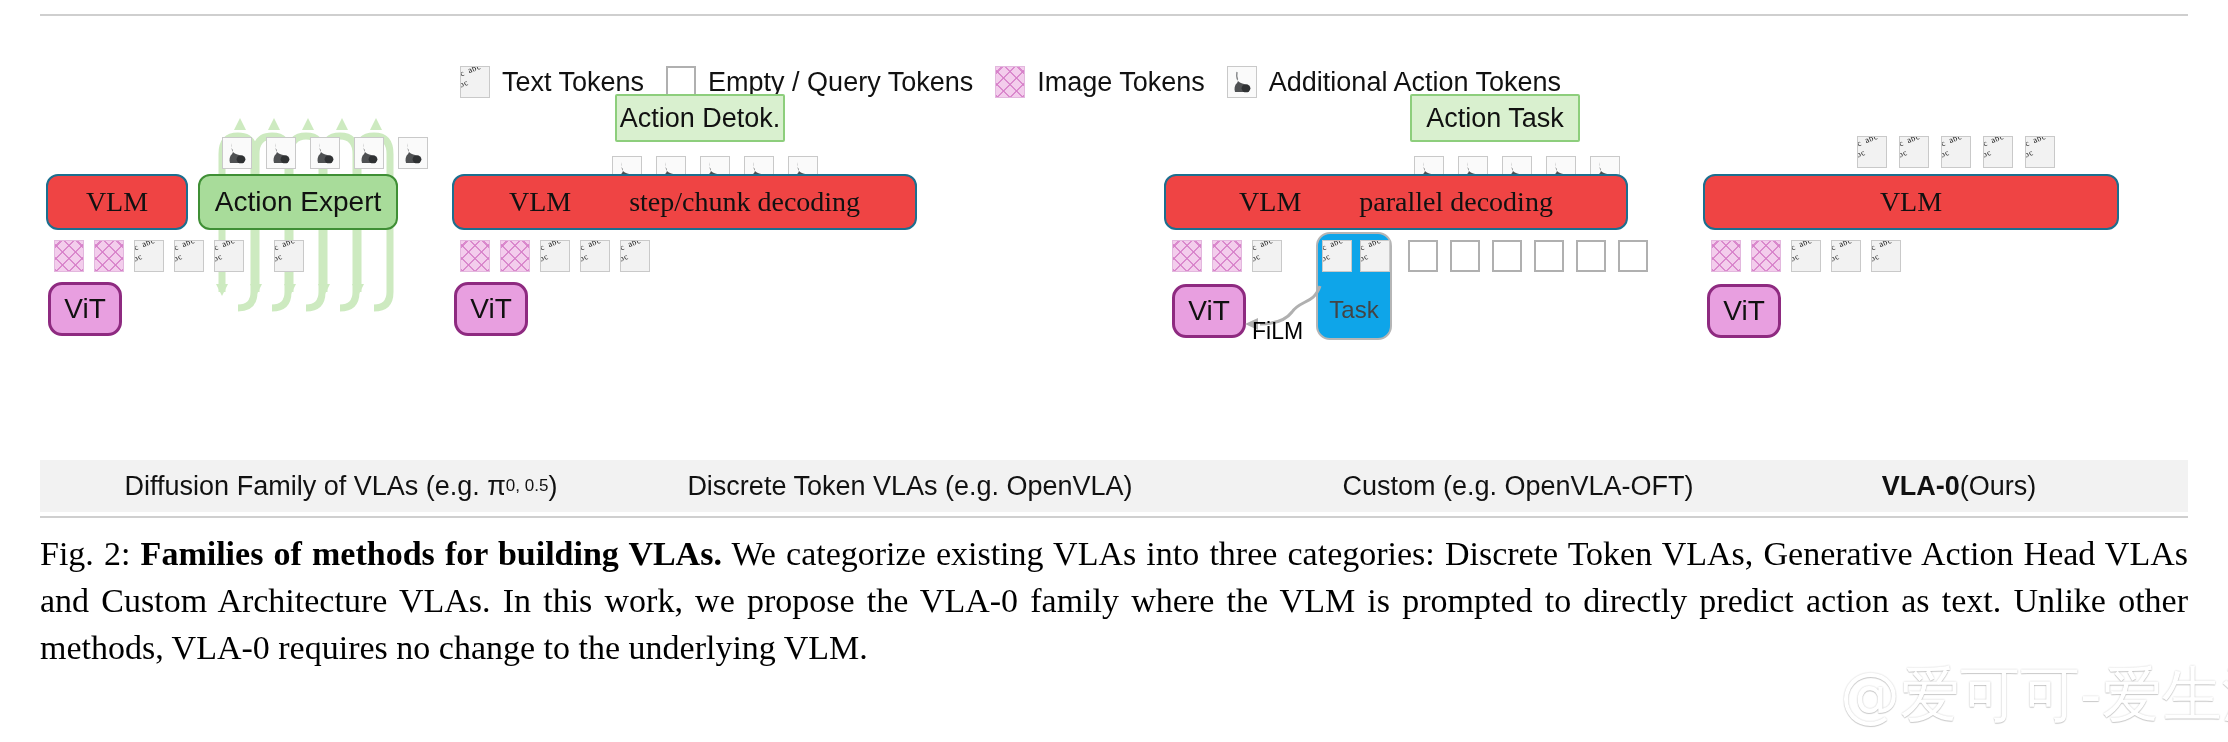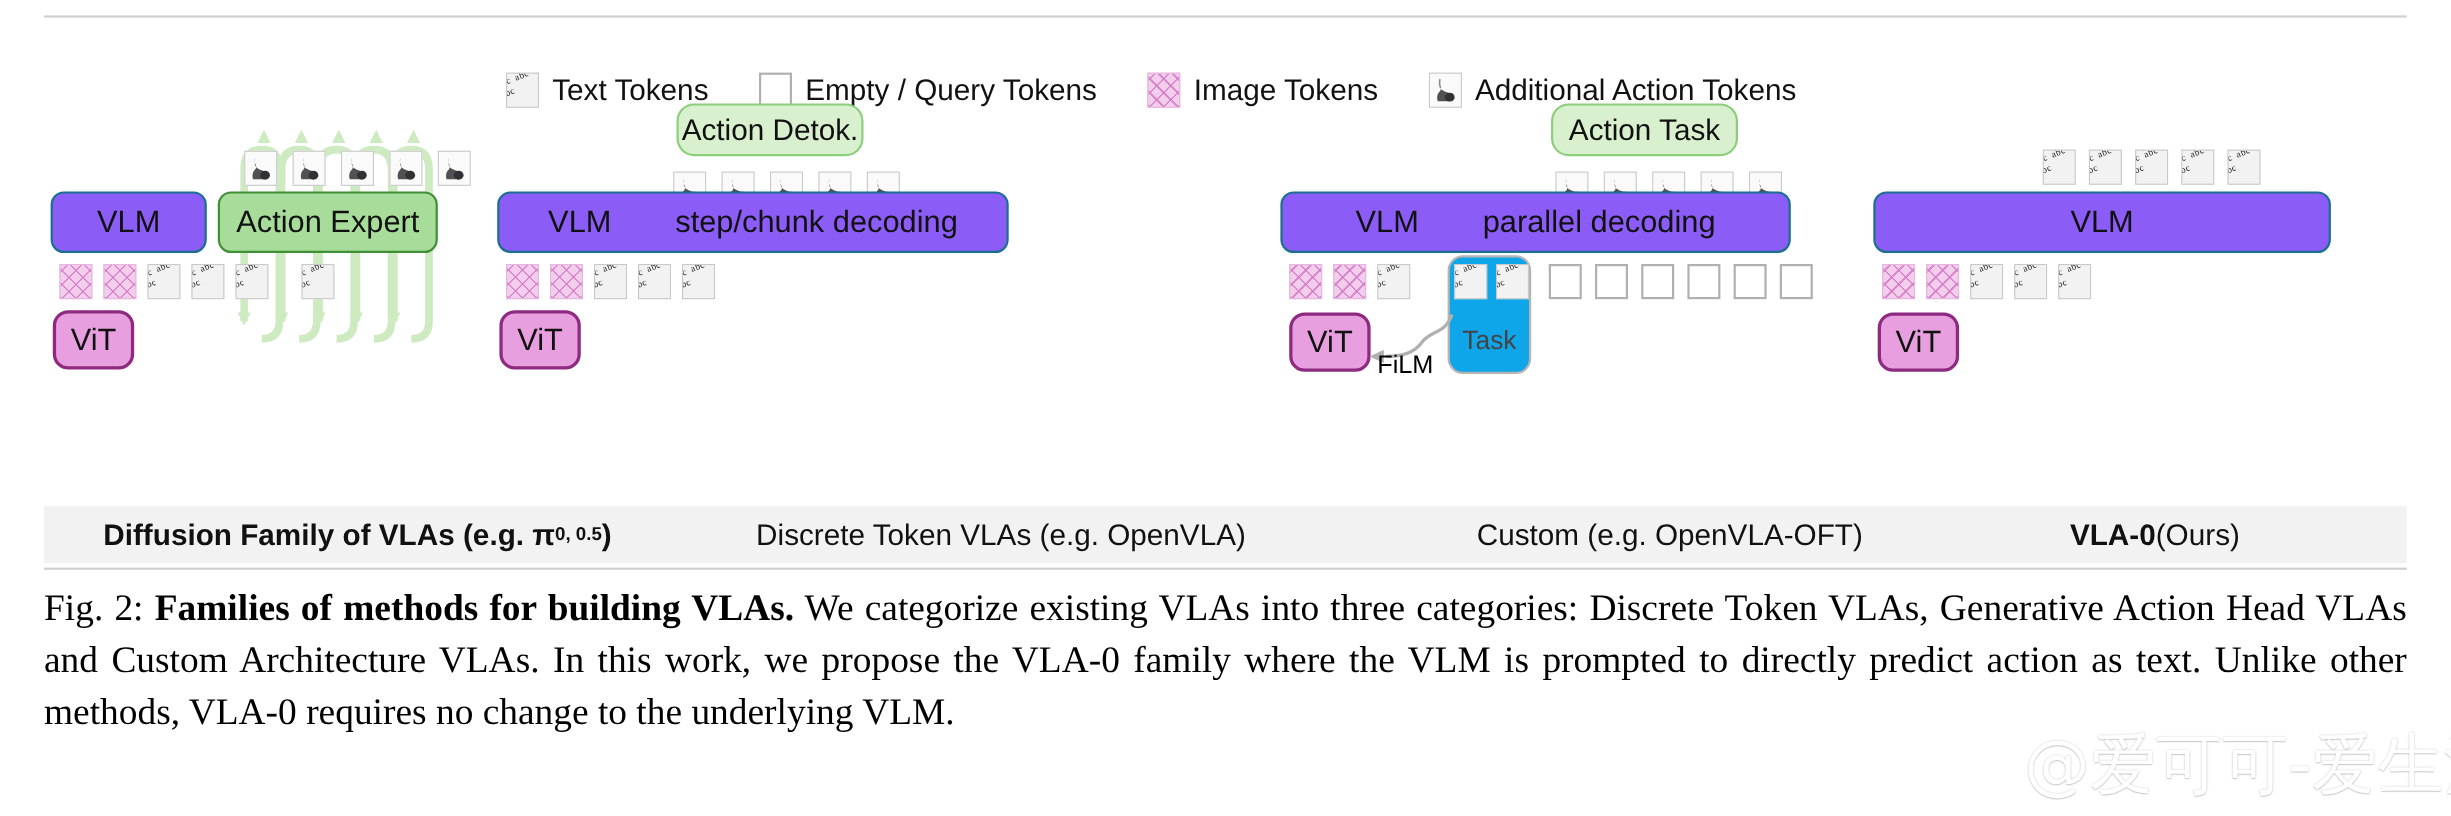--- a/index.html
+++ b/index.html
@@ -14,21 +14,21 @@
   #figure{
     position:absolute; left:0; top:0; width:2228px; height:742px;
   }
   .hrule{position:absolute;left:40px;width:2148px;height:2px;background:#cfcfcf;}
   #rule-top{top:14px;}
   #rule-bot{top:516px;}
 
   
   #legend{
     position:absolute; left:460px; top:62px;
-    display:flex; align-items:center; gap:46px;
+    display:flex; align-items:center; gap:22px;
     height:40px;
   }
   .legend-entry{display:flex;align-items:center;gap:12px;}
   .legend-label{
     font-size:27px;color:#111;white-space:nowrap;line-height:1;
   }
 
   
   .tok{
     width:30px;height:32px;box-sizing:border-box;display:inline-block;
@@ -71,23 +71,23 @@
   #panel-1{left:580px;width:600px;}
   #panel-2{left:1180px;width:525px;}
   #panel-3{left:1705px;width:483px;}
 
   
   .block{
     position:absolute;box-sizing:border-box;
     display:flex;align-items:center;justify-content:center;
     border-radius:12px; font-size:28px; color:#111;
   }
-  .blk-vlm{background:#8b5cf6;border:2.5px solid #1b6f8f;}
+  .blk-vlm{background:#ef4444;border:2.5px solid #1b6f8f;font-family:Liberation Serif, serif;}
   .blk-green{background:#a8dc9a;border:2.5px solid #3f8f35;}
-  .blk-greenlight{background:#d9f0cf;border:2px solid #8dce7c;border-radius:16px;}
+  .blk-greenlight{background:#d9f0cf;border:2px solid #8dce7c;border-radius:2px;}
   .blk-vit{background:#e89fe0;border:3px solid #8e2a80;border-radius:14px;font-size:28px;}
   .blk-task{
     background:#0ea5e9;border:2px solid #b5b5b5;border-radius:14px;
     align-items:flex-end;justify-content:center;
   }
   .blk-task .task-label{font-size:24px;color:#444;padding-bottom:14px;}
 
   .vlm-inner{display:flex;align-items:center;gap:58px;}
 
   
@@ -402,21 +402,21 @@
       <span class="tok tok-text"></span>
       <span class="tok tok-text"></span>
     </div>
 
     <div class="block blk-vit" style="left:2px;top:204px;width:74px;height:54px;">
       <span>ViT</span>
     </div>
   </div>
 
   <div id="caption-strip">
-    <div class="cap-cell" style="left:0px;width:570px;font-weight:bold;">
+    <div class="cap-cell" style="left:16px;width:570px;">
       <span>Diffusion Family of VLAs (e.g. π</span>
         <sub>0, 0.5</sub>
         <span>)</span>
     </div>
     <div class="cap-cell" style="left:570px;width:600px;">Discrete Token VLAs (e.g. OpenVLA)</div>
     <div class="cap-cell" style="left:1218px;width:520px;">Custom (e.g. OpenVLA-OFT)</div>
     <div class="cap-cell" style="left:1690px;width:458px;">
       <span class="cap-bold">VLA-0</span>
         <span> (Ours)</span>
     </div>

